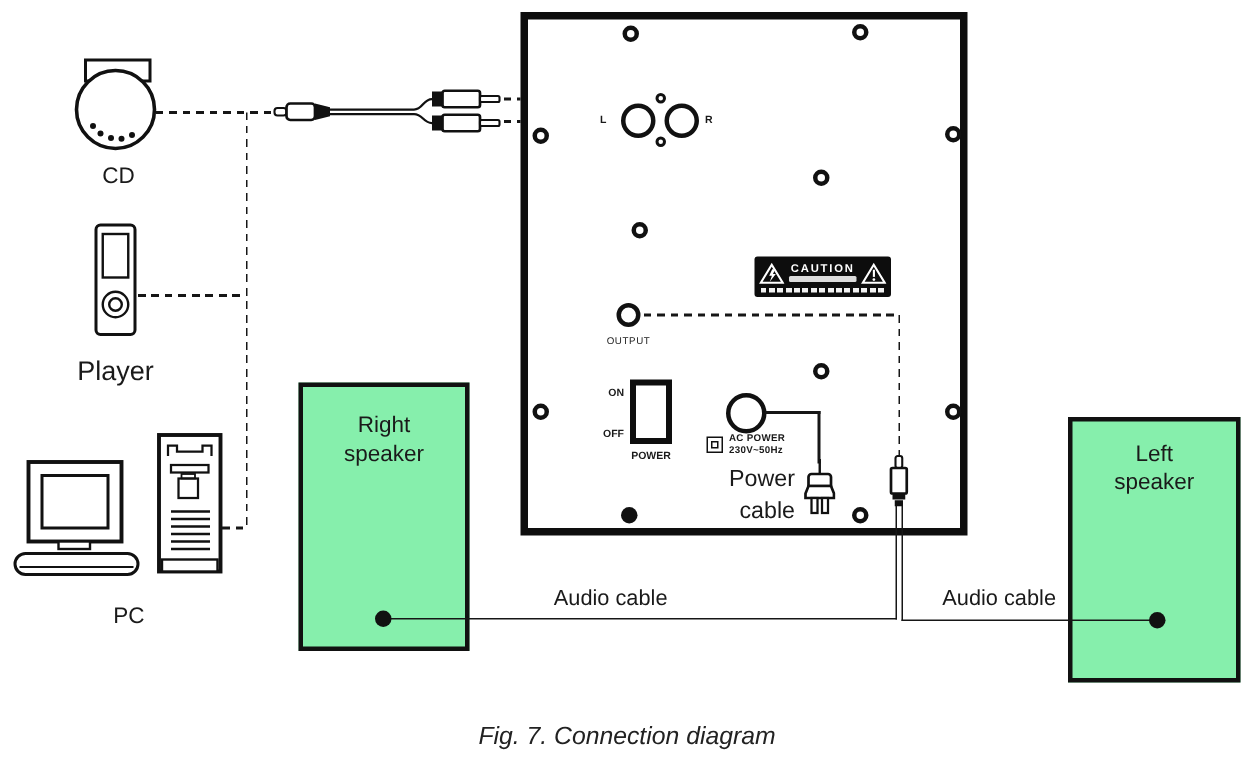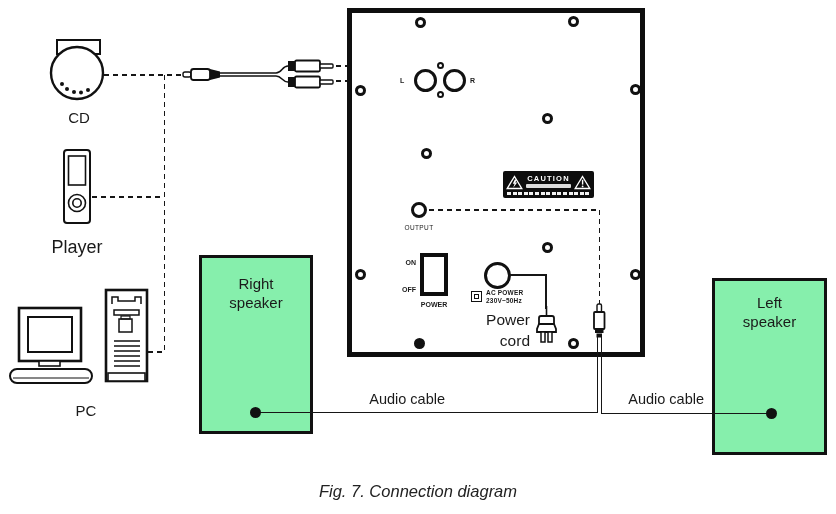--- a/index.html
+++ b/index.html
@@ -186,21 +186,21 @@
     <svg width="22" height="44" viewBox="0 0 22 44" fill="none" stroke="#111">
       <line x1="11.5" y1="0" x2="11.5" y2="10" stroke-width="1.6"></line>
       <path d="M6,10 h11 a2,2 0 0 1 2,2 v6 h-15 v-6 a2,2 0 0 1 2,-2 z" fill="#fff" stroke-width="1.8"></path>
       <path d="M4,18 h15 l2,5 v3 h-19 v-3 z" fill="#fff" stroke-width="1.8"></path>
       <rect x="6" y="26" width="4" height="10" fill="#fff" stroke-width="1.5"></rect>
       <rect x="13" y="26" width="4" height="10" fill="#fff" stroke-width="1.5"></rect>
     </svg>
   </div>
   <div class="abs" style="left:466px; top:309px; width:64px; text-align:right; font-size:15.5px; line-height:21px;">
     <div>Power</div>
-    <div>cord</div>
+    <div>cable</div>
   </div>
 
   <div class="abs" style="left:590px; top:303px;">
     <svg width="18" height="36" viewBox="0 0 18 36" fill="none" stroke="#111">
       <rect x="7" y="1" width="4.5" height="8" rx="1.5" fill="#fff" stroke-width="1.4"></rect>
       <rect x="4" y="9" width="10.5" height="17" rx="1" fill="#fff" stroke-width="1.8"></rect>
       <rect x="5" y="26" width="8.5" height="4" fill="#111" stroke="none"></rect>
       <rect x="6.5" y="30.5" width="5.5" height="4" fill="#111" stroke="none"></rect>
     </svg>
   </div>

